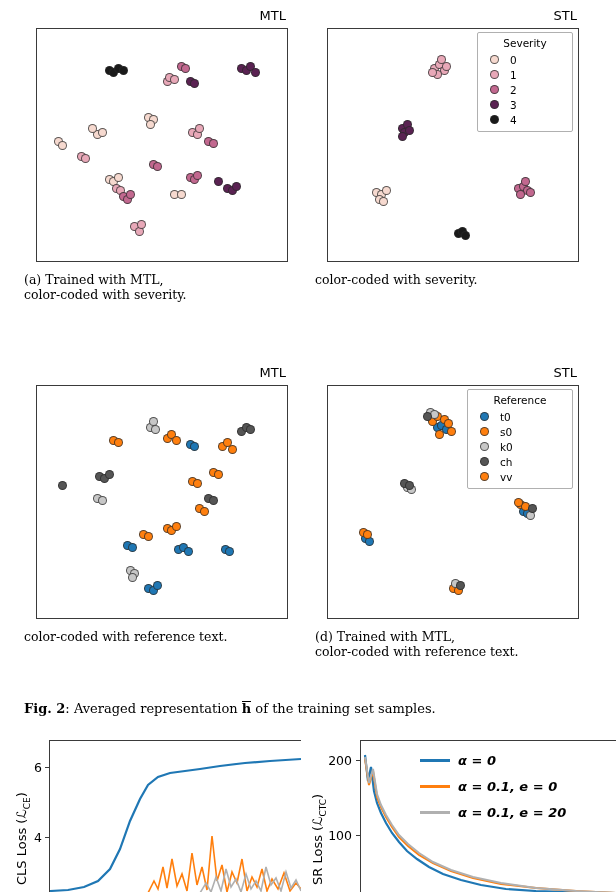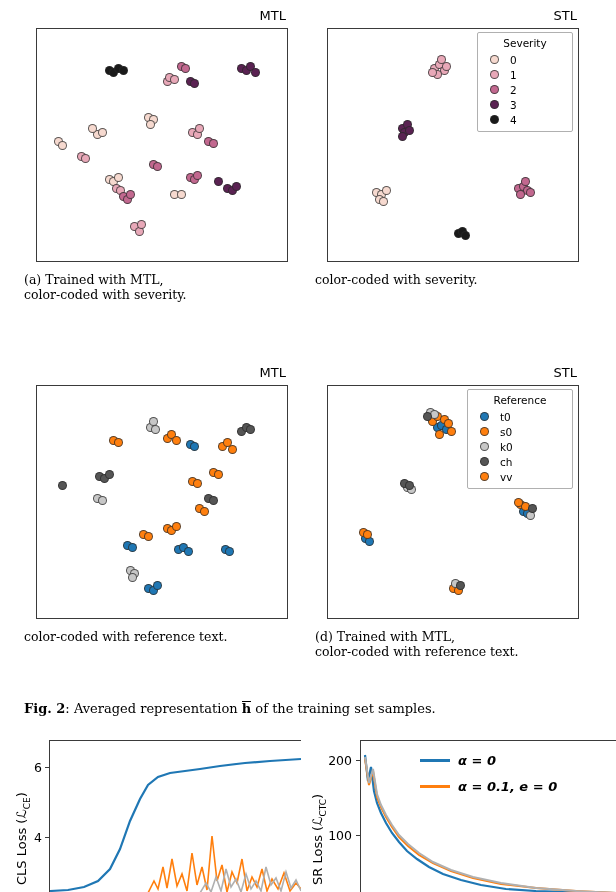--- a/index.html
+++ b/index.html
@@ -378,14 +378,18 @@
   </div>
   <div class="legend2" id="lg-alpha" style="left:120px;top:12px;">
       <div class="row">
         <span class="line" style="background: rgb(31, 119, 180);"></span>
         <i style="font-family: &quot;DejaVu Sans&quot;, sans-serif; font-weight: bold;">α = 0</i>
       </div>
       <div class="row">
         <span class="line" style="background: rgb(255, 127, 14);"></span>
         <i style="font-family: &quot;DejaVu Sans&quot;, sans-serif; font-weight: bold;">α = 0.1, e = 0</i>
       </div>
+      <div class="row">
+        <span class="line" style="background: rgb(176, 176, 176);"></span>
+        <i style="font-family: &quot;DejaVu Sans&quot;, sans-serif; font-weight: bold;">α = 0.1, e = 20</i>
+      </div>
     </div>
 </div>
 
 </body></html>

